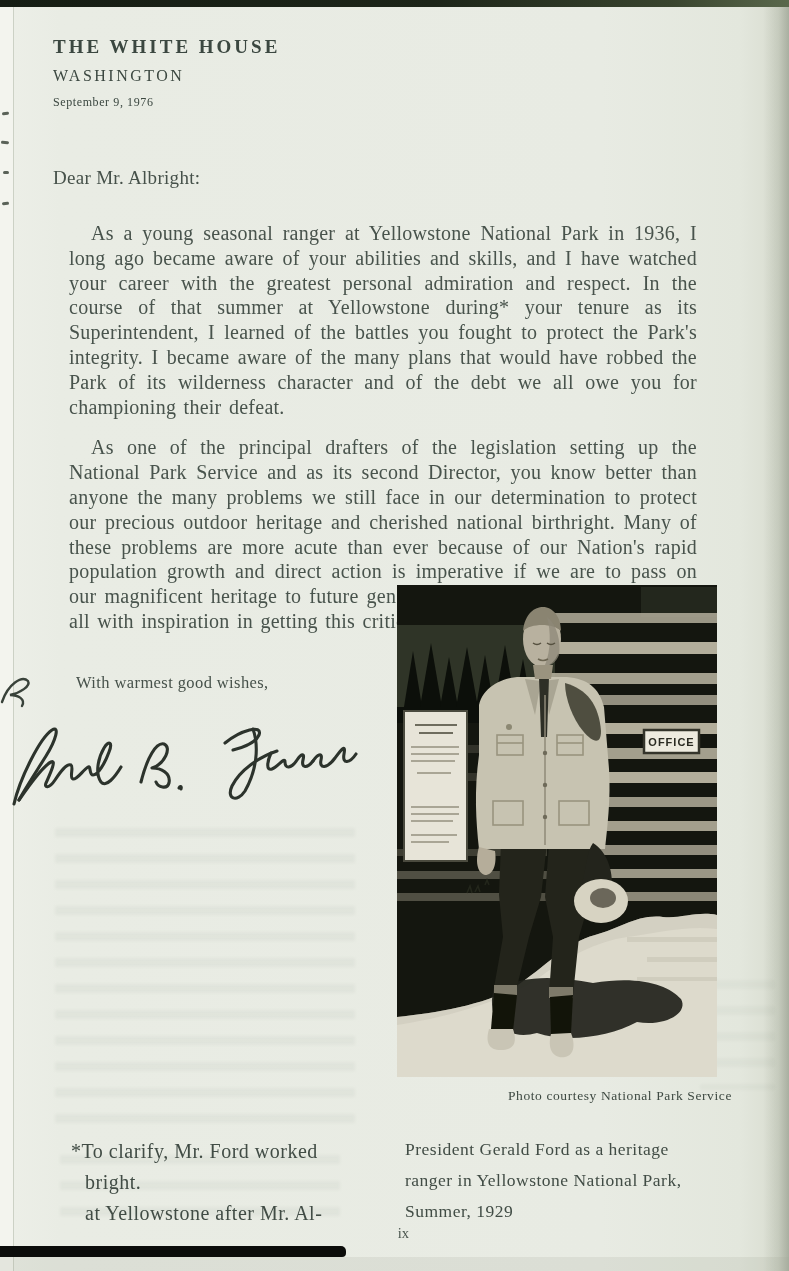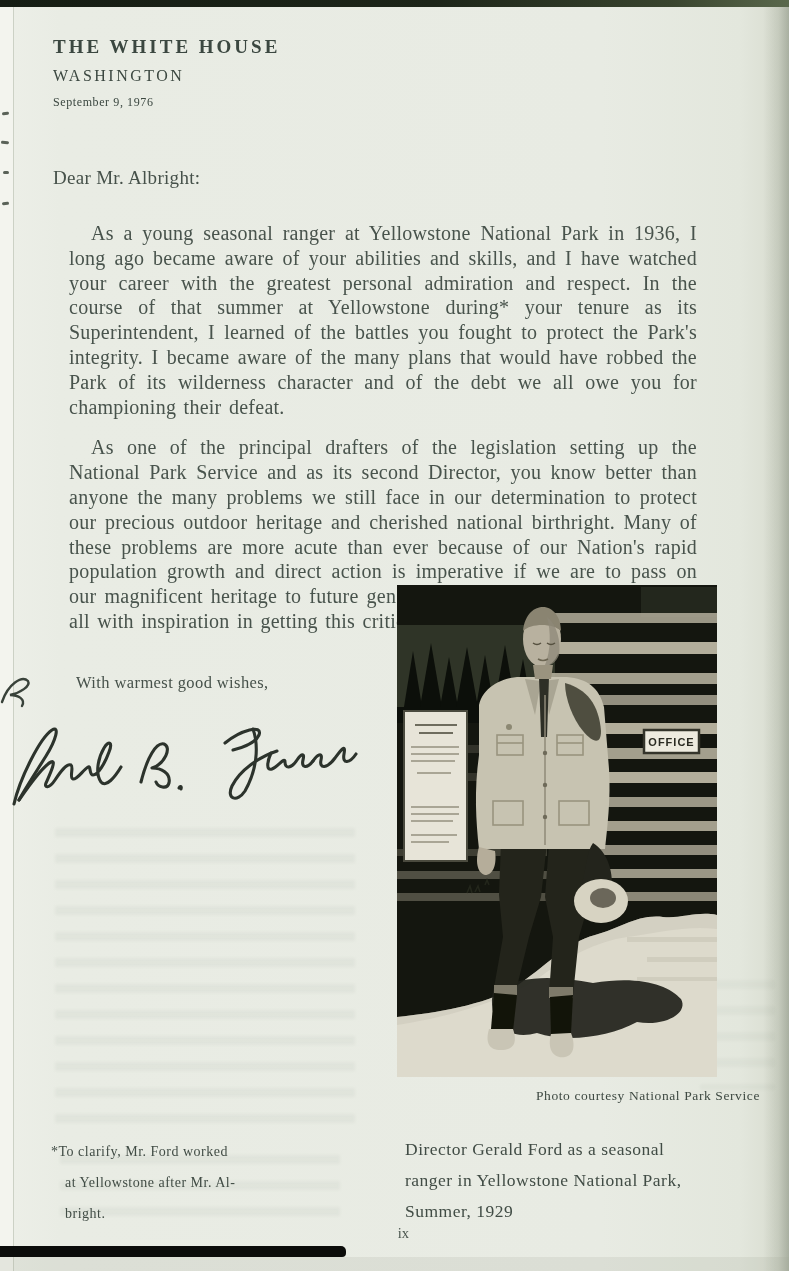--- a/index.html
+++ b/index.html
@@ -34,25 +34,25 @@
   .letter-body{position:absolute;left:53px;top:205px;width:660px;}
   .letter-body p{margin:16px;font-size:20px;line-height:24.8px;text-align:justify;
       text-indent:22px;letter-spacing:.25px;word-spacing:2.2px;color:#48534c;}
 
   .closing{position:absolute;left:48px;top:673px;font-size:16.5px;letter-spacing:.4px;margin-left:28px;}
   .signature{position:absolute;left:0px;top:706px;}
   .flourish{position:absolute;left:0px;top:668px;}
 
   
   .photo{position:absolute;left:397px;top:585px;width:320px;height:492px;}
-  .credit{position:absolute;left:420px;top:1088px;width:340px;text-align:right;
+  .credit{position:absolute;left:392px;top:1088px;width:340px;text-align:right;
       font-size:13.5px;letter-spacing:.6px;color:#3e4942;}
   .caption{position:absolute;left:405px;top:1134px;width:320px;font-size:17.5px;
       line-height:31px;letter-spacing:.5px;color:#414c45;}
-  .footnote{position:absolute;left:51px;top:1136px;width:310px;font-size:14px;
+  .footnote{position:absolute;left:71px;top:1136px;width:310px;font-size:20px;
       line-height:31px;letter-spacing:.5px;color:#414c45;}
   .footnote .cont{padding-left:14px;}
   .page-number{position:absolute;left:339px;top:1225px;width:70px;text-align:right;
       font-size:14.5px;color:#4a554e;}
 </style>
 </head>
 <body>
 
 <div id="page">
 
@@ -230,26 +230,26 @@
 
     <g fill="#b9b6a6" opacity=".35">
       <rect x="230" y="352" width="90" height="5"></rect>
       <rect x="250" y="372" width="70" height="5"></rect>
       <rect x="240" y="392" width="80" height="4"></rect>
     </g>
   </svg>
 
   <div class="credit">Photo courtesy National Park Service</div>
   <div class="caption">
-    <div>Director Gerald Ford as a seasonal</div>
+    <div>President Gerald Ford as a heritage</div>
     <div>ranger in Yellowstone National Park,</div>
     <div>Summer, 1929</div>
   </div>
 
   <div class="footnote">
     <div>*To clarify, Mr. Ford worked</div>
+    <div class="cont">bright.</div>
     <div class="cont">at Yellowstone after Mr. Al-</div>
-    <div class="cont">bright.</div>
   </div>
 
   <div class="page-number">ix</div>
 
 </div>
 
 </body></html>

